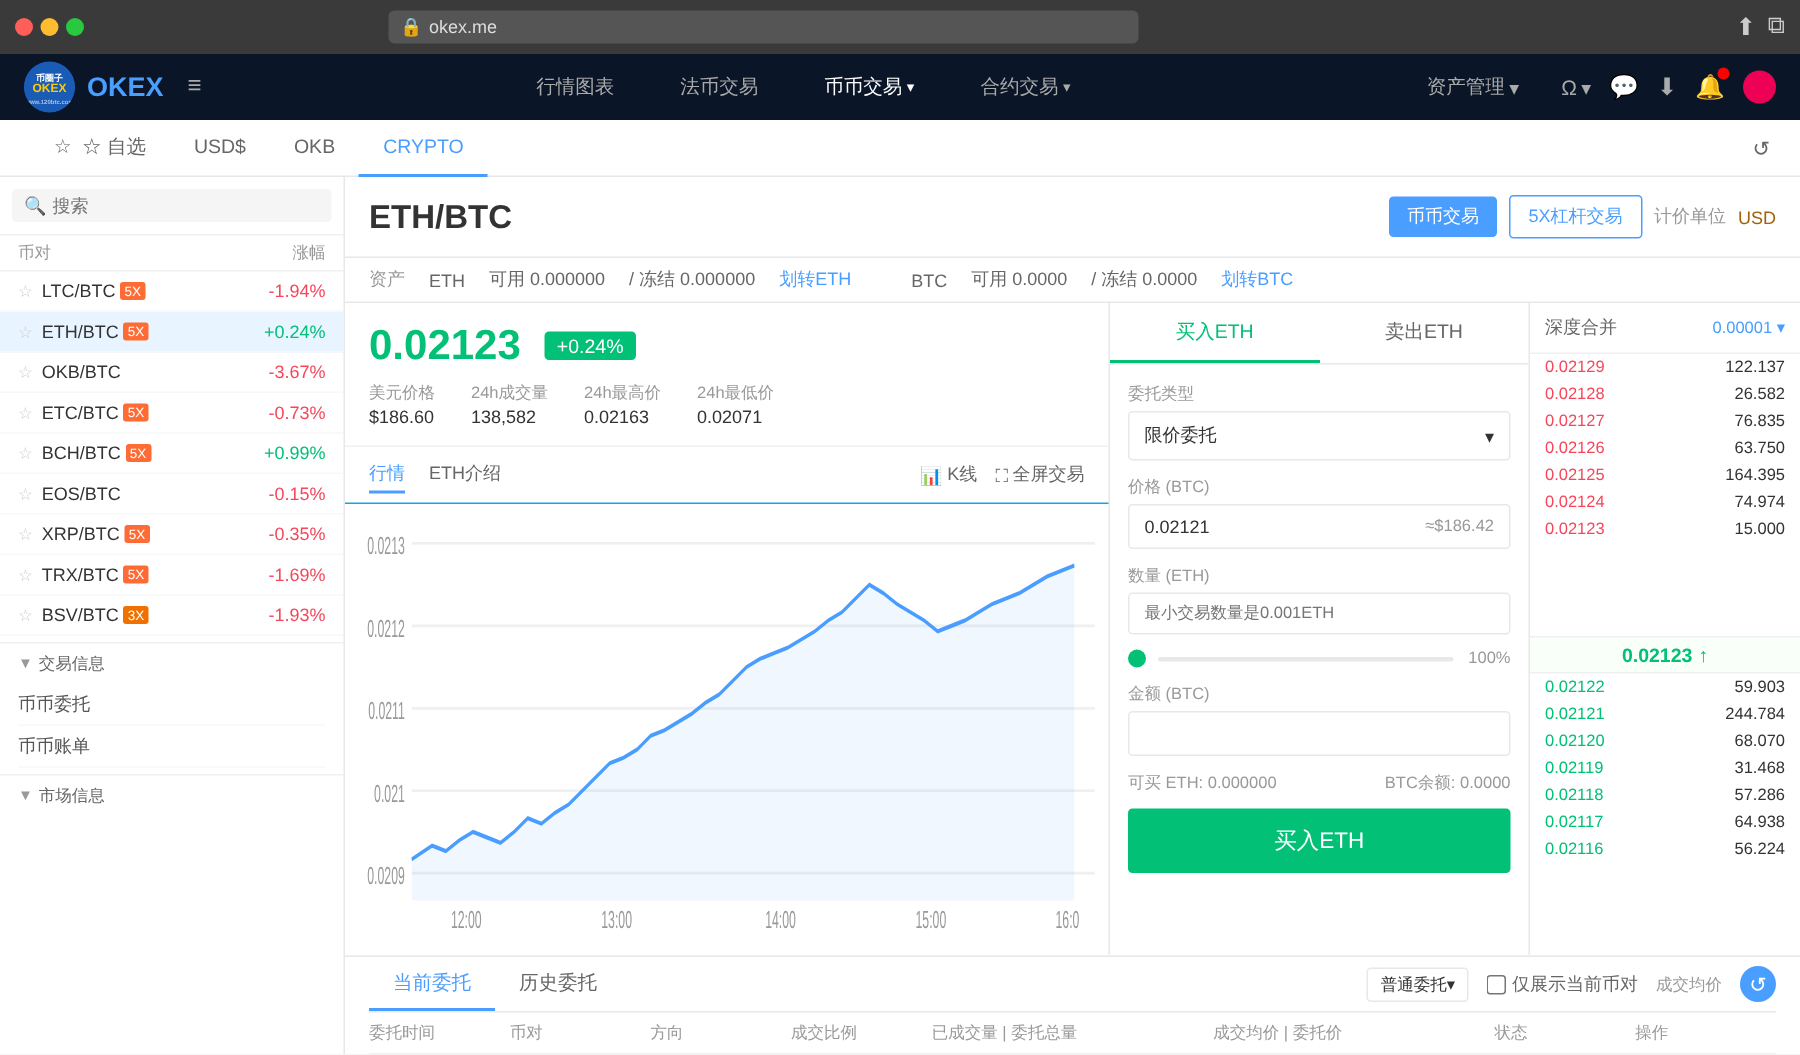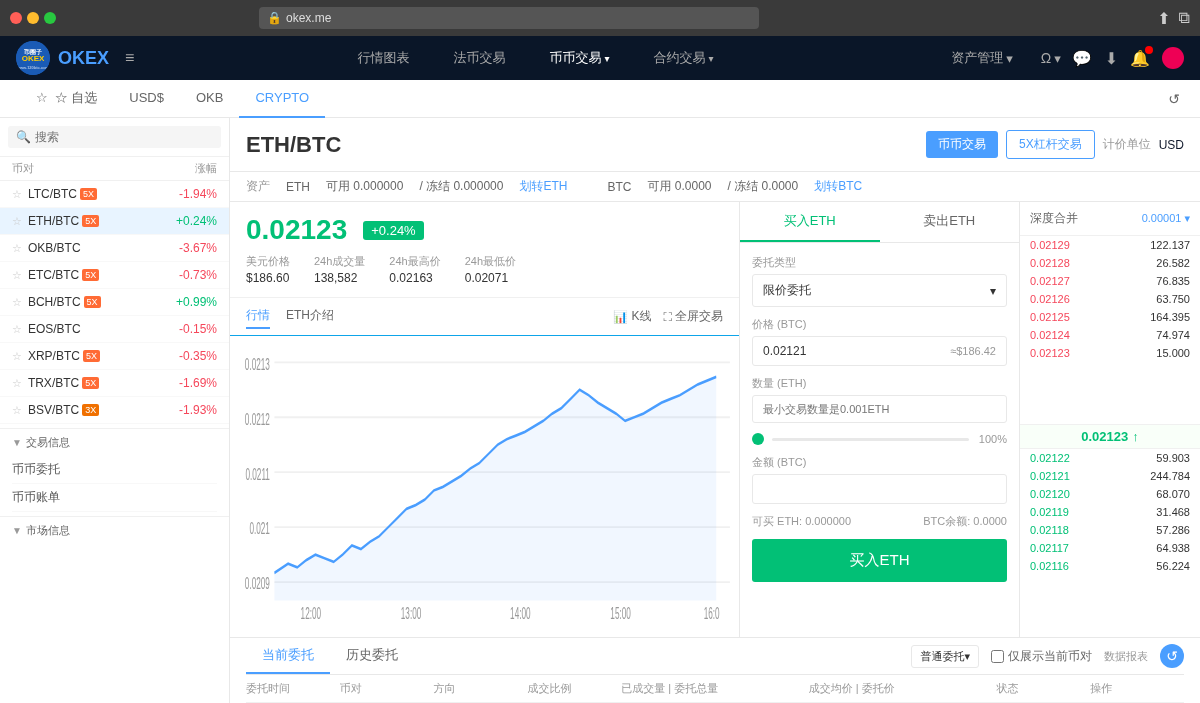--- a/index.html
+++ b/index.html
@@ -251,21 +251,21 @@
     .btn-leverage {
       background: #fff;
       color: #4a9eff;
       border: 1px solid #4a9eff;
       padding: 5px 12px;
       border-radius: 3px;
       font-size: 12px;
       cursor: pointer;
     }
     .unit-label { color: #999; font-size: 12px; }
-    .unit-value { color: #0f172a; font-size: 12px; }
+    .unit-value { color: #a16207; font-size: 12px; }
 
     
     .asset-bar {
       background: #fff;
       padding: 6px 16px;
       border-bottom: 1px solid #e8e8e8;
       display: flex;
       align-items: center;
       gap: 16px;
       font-size: 12px;
@@ -1014,21 +1014,21 @@
         <div class="bottom-tab">历史委托</div>
         <div class="bottom-tab-right">
           <div class="form-select" style="width:auto;padding:3px 8px;font-size:11px;">
             <span>普通委托</span>
             <span>▾</span>
           </div>
           <label class="checkbox-label">
             <input type="checkbox" style="">
             <span>仅展示当前币对</span>
           </label>
-          <span style="color:#999;cursor:pointer;font-size:11px;">数据报表</span>
+          <span style="color:#999;cursor:pointer;font-size:11px;">成交均价</span>
           <span style="width:24px;height:24px;background:#4a9eff;color:white;border-radius:50%;display:flex;align-items:center;justify-content:center;font-size:14px;cursor:pointer;">↺</span>
         </div>
       </div>
       <div class="bottom-table-headers">
         <span class="th">委托时间</span>
         <span class="th">币对</span>
         <span class="th">方向</span>
         <span class="th">成交比例</span>
         <span class="th" style="flex:2;">已成交量 | 委托总量</span>
         <span class="th" style="flex:2;">成交均价 | 委托价</span>

